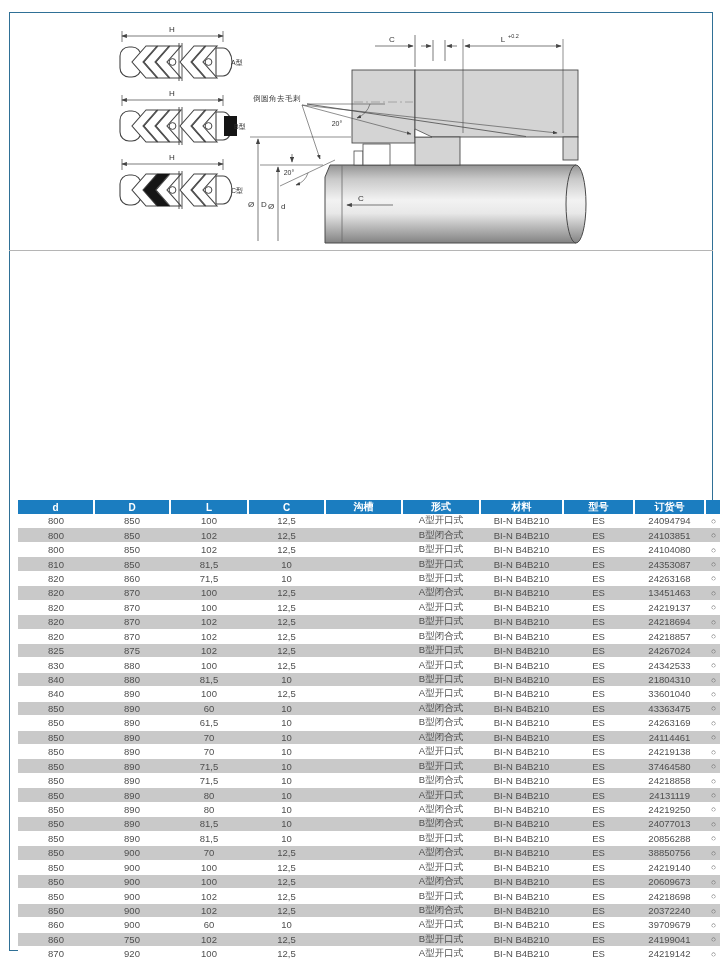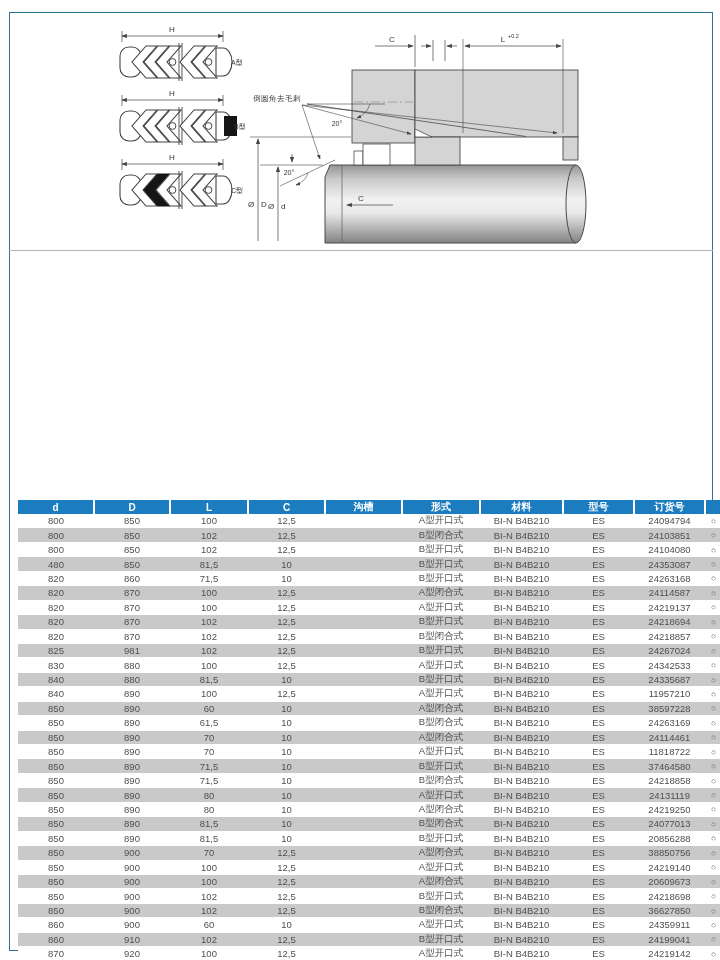--- a/index.html
+++ b/index.html
@@ -244,21 +244,21 @@
           <td>102</td>
           <td>12,5</td>
           <td></td>
           <td>B型开口式</td>
           <td>BI-N B4B210</td>
           <td>ES</td>
           <td>24104080</td>
           <td>○</td>
         </tr>
         <tr class="alt">
-          <td>480</td>
+          <td>810</td>
           <td>850</td>
           <td>81,5</td>
           <td>10</td>
           <td></td>
           <td>B型开口式</td>
           <td>BI-N B4B210</td>
           <td>ES</td>
           <td>24353087</td>
           <td>○</td>
         </tr>
@@ -276,21 +276,21 @@
         </tr>
         <tr class="alt">
           <td>820</td>
           <td>870</td>
           <td>100</td>
           <td>12,5</td>
           <td></td>
           <td>A型闭合式</td>
           <td>BI-N B4B210</td>
           <td>ES</td>
-          <td>24114587</td>
+          <td>13451463</td>
           <td>○</td>
         </tr>
         <tr>
           <td>820</td>
           <td>870</td>
           <td>100</td>
           <td>12,5</td>
           <td></td>
           <td>A型开口式</td>
           <td>BI-N B4B210</td>
@@ -317,21 +317,21 @@
           <td>12,5</td>
           <td></td>
           <td>B型闭合式</td>
           <td>BI-N B4B210</td>
           <td>ES</td>
           <td>24218857</td>
           <td>○</td>
         </tr>
         <tr class="alt">
           <td>825</td>
-          <td>981</td>
+          <td>875</td>
           <td>102</td>
           <td>12,5</td>
           <td></td>
           <td>B型开口式</td>
           <td>BI-N B4B210</td>
           <td>ES</td>
           <td>24267024</td>
           <td>○</td>
         </tr>
         <tr>
@@ -348,45 +348,45 @@
         </tr>
         <tr class="alt">
           <td>840</td>
           <td>880</td>
           <td>81,5</td>
           <td>10</td>
           <td></td>
           <td>B型开口式</td>
           <td>BI-N B4B210</td>
           <td>ES</td>
-          <td>24335687</td>
+          <td>21804310</td>
           <td>○</td>
         </tr>
         <tr>
           <td>840</td>
           <td>890</td>
           <td>100</td>
           <td>12,5</td>
           <td></td>
           <td>A型开口式</td>
           <td>BI-N B4B210</td>
           <td>ES</td>
-          <td>11957210</td>
+          <td>33601040</td>
           <td>○</td>
         </tr>
         <tr class="alt">
           <td>850</td>
           <td>890</td>
           <td>60</td>
           <td>10</td>
           <td></td>
           <td>A型闭合式</td>
           <td>BI-N B4B210</td>
           <td>ES</td>
-          <td>38597228</td>
+          <td>43363475</td>
           <td>○</td>
         </tr>
         <tr>
           <td>850</td>
           <td>890</td>
           <td>61,5</td>
           <td>10</td>
           <td></td>
           <td>B型闭合式</td>
           <td>BI-N B4B210</td>
@@ -408,21 +408,21 @@
         </tr>
         <tr>
           <td>850</td>
           <td>890</td>
           <td>70</td>
           <td>10</td>
           <td></td>
           <td>A型开口式</td>
           <td>BI-N B4B210</td>
           <td>ES</td>
-          <td>11818722</td>
+          <td>24219138</td>
           <td>○</td>
         </tr>
         <tr class="alt">
           <td>850</td>
           <td>890</td>
           <td>71,5</td>
           <td>10</td>
           <td></td>
           <td>B型开口式</td>
           <td>BI-N B4B210</td>
@@ -540,38 +540,38 @@
         </tr>
         <tr class="alt">
           <td>850</td>
           <td>900</td>
           <td>102</td>
           <td>12,5</td>
           <td></td>
           <td>B型闭合式</td>
           <td>BI-N B4B210</td>
           <td>ES</td>
-          <td>36627850</td>
+          <td>20372240</td>
           <td>○</td>
         </tr>
         <tr>
           <td>860</td>
           <td>900</td>
           <td>60</td>
           <td>10</td>
           <td></td>
           <td>A型开口式</td>
           <td>BI-N B4B210</td>
           <td>ES</td>
-          <td>24359911</td>
+          <td>39709679</td>
           <td>○</td>
         </tr>
         <tr class="alt">
           <td>860</td>
-          <td>910</td>
+          <td>750</td>
           <td>102</td>
           <td>12,5</td>
           <td></td>
           <td>B型开口式</td>
           <td>BI-N B4B210</td>
           <td>ES</td>
           <td>24199041</td>
           <td>○</td>
         </tr>
         <tr>

